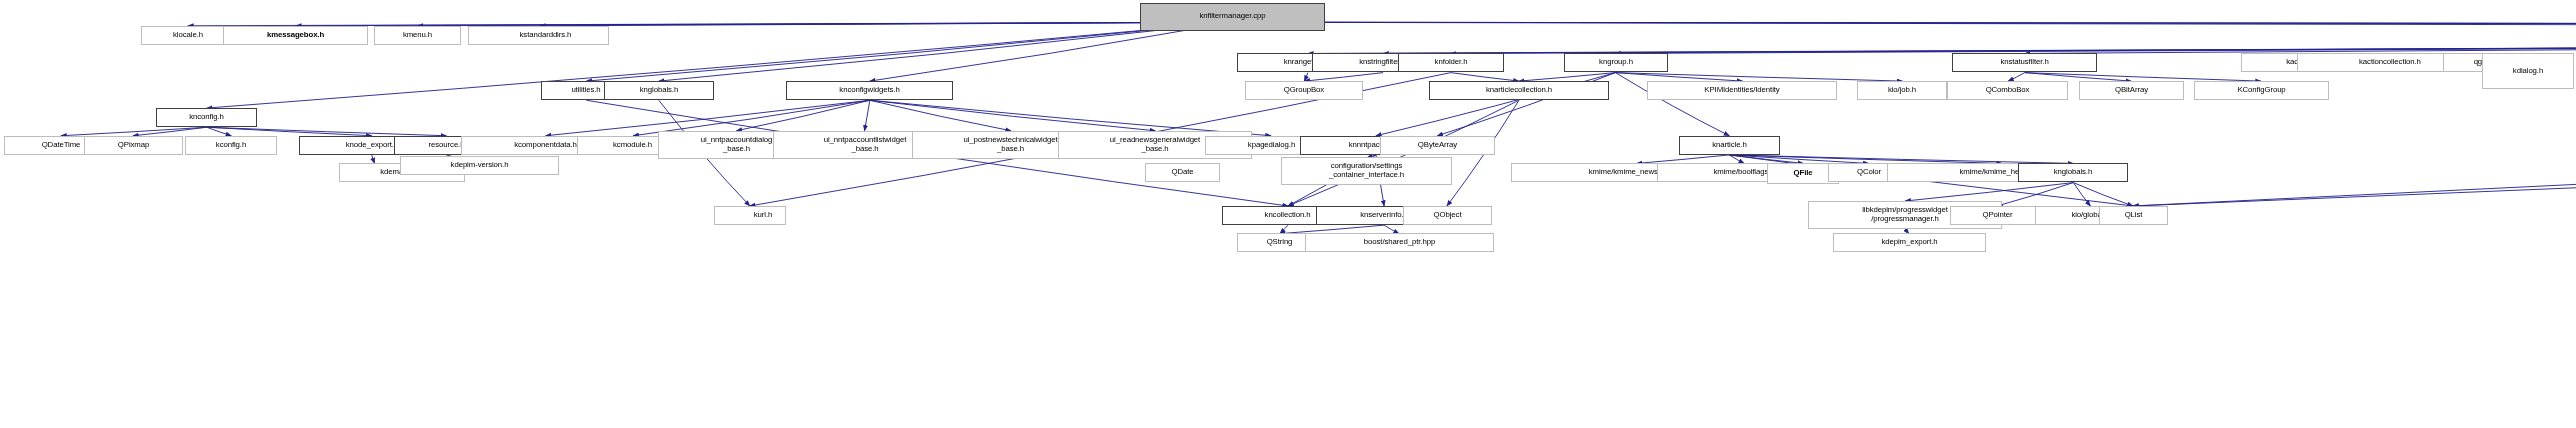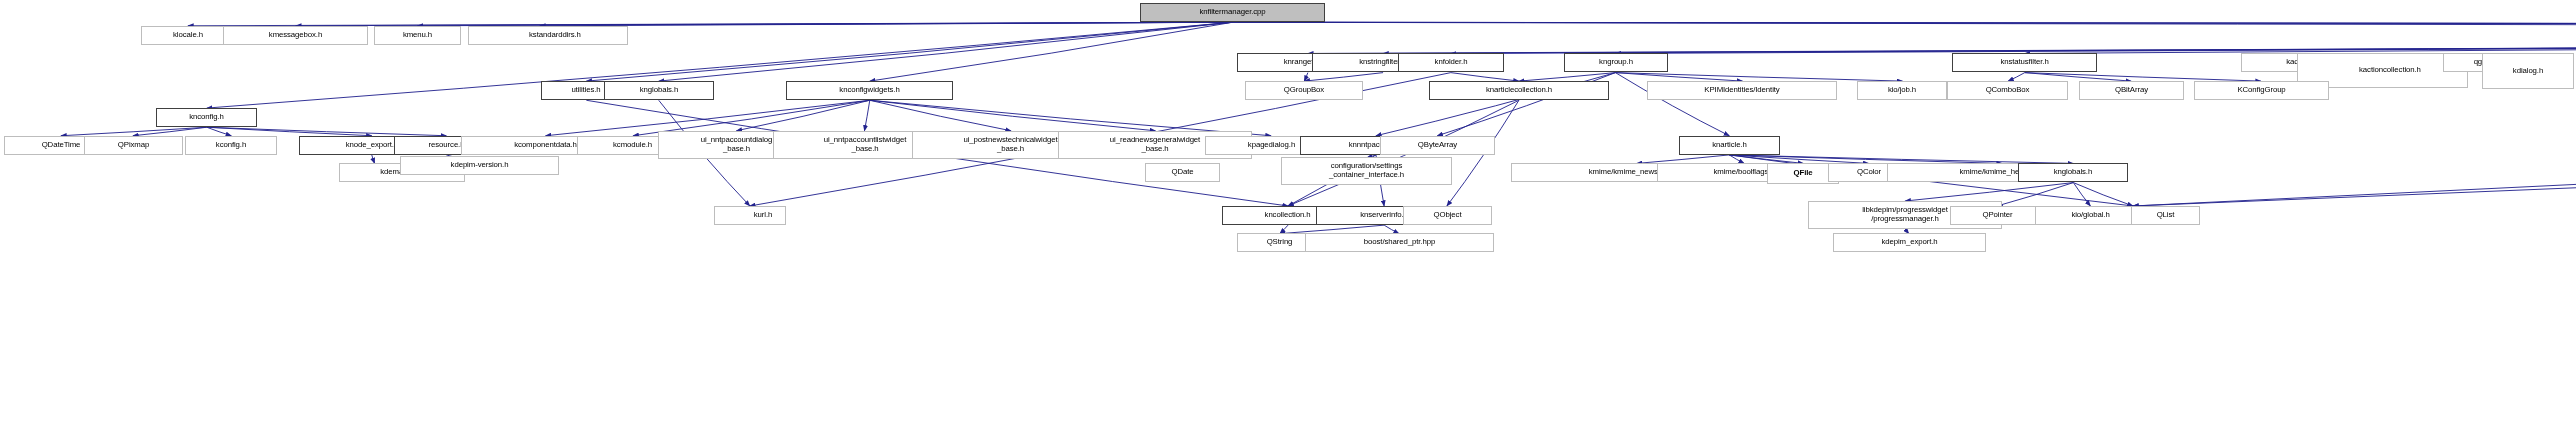--- a/index.html
+++ b/index.html
@@ -123,27 +123,27 @@
       <path d="M1951,317 Q1961.5,323.6 1972,329" fill="none" stroke="#23238e" stroke-width="1.3" marker-end="url(#ar)"></path>
       <path d="M2141,141 Q1978.25,222.95 1815.5,290" fill="none" stroke="#23238e" stroke-width="1.3" marker-end="url(#ar)"></path>
       <path d="M2141,141 Q2090.25,222.95 2039.5,290" fill="none" stroke="#23238e" stroke-width="1.3" marker-end="url(#ar)"></path>
       <path d="M2045,102 Q1551,205.4 1057,290" fill="none" stroke="#23238e" stroke-width="1.3" marker-end="url(#ar)"></path>
       <path d="M928.5,141 Q992.75,222.95 1057,290" fill="none" stroke="#23238e" stroke-width="1.3" marker-end="url(#ar)"></path>
       <path d="M826.5,141 Q1321,222.95 1815.5,290" fill="none" stroke="#23238e" stroke-width="1.3" marker-end="url(#ar)"></path>
       <path d="M7313.5,63 Q5160,187.85000000000002 3006.5,290" fill="none" stroke="#23238e" stroke-width="1.3" marker-end="url(#ar)"></path>
       <path d="M8113,63 Q5559.75,187.85000000000002 3006.5,290" fill="none" stroke="#23238e" stroke-width="1.3" marker-end="url(#ar)"></path>
     </svg>
   <div id="node-layer">
-      <div class="gnode root" style="left: 1140px; top: 2.8px; width: 185px; height: 19px;"><span>knfiltermanager.cpp</span></div>
+      <div class="gnode root" style="left: 1140px; top: 2.8px; width: 185px; height: 28px;"><span>knfiltermanager.cpp</span></div>
       <div class="gnode" style="left: 141px; top: 25.5px; width: 94px; height: 19px; align-items: center;"><span>klocale.h</span></div>
-      <div class="gnode" style="left: 223px; top: 25.5px; width: 145px; height: 19px;"><span>kmessagebox.h</span></div>
+      <div class="gnode" style="left: 223px; top: 25.5px; width: 145px; height: 19px; font-weight: bold;"><span>kmessagebox.h</span></div>
       <div class="gnode" style="left: 374px; top: 25.5px; width: 87px; height: 19px;"><span>kmenu.h</span></div>
-      <div class="gnode" style="left: 468px; top: 25.5px; width: 160px; height: 19px; padding-left: 16px;"><span>kstandarddirs.h</span></div>
+      <div class="gnode" style="left: 468px; top: 25.5px; width: 141px; height: 19px; padding-left: 16px;"><span>kstandarddirs.h</span></div>
       <div class="gnode" style="left: 2241px; top: 53px; width: 140px; height: 19px;"><span>kactionmenu.h</span></div>
-      <div class="gnode" style="left: 2297px; top: 53px; width: 171px; height: 35px; padding-left: 17px;"><span>kactioncollection.h</span></div>
+      <div class="gnode" style="left: 2297px; top: 53px; width: 171px; height: 19px; padding-left: 17px;"><span>kactioncollection.h</span></div>
       <div class="gnode" style="left: 2443px; top: 53px; width: 92px; height: 19px;"><span>qglobal.h</span></div>
       <div class="gnode" style="left: 2482px; top: 53px; width: 92px; height: 36px;"><span>kdialog.h</span></div>
       <div class="gnode strong" style="left: 1237px; top: 53px; width: 141px; height: 19px;"><span>knrangefilter.h</span></div>
       <div class="gnode strong" style="left: 1312px; top: 53px; width: 141px; height: 19px;"><span>knstringfilter.h</span></div>
       <div class="gnode strong" style="left: 1398px; top: 53px; width: 106px; height: 19px;"><span>knfolder.h</span></div>
       <div class="gnode strong" style="left: 1564px; top: 53px; width: 104px; height: 19px;"><span>kngroup.h</span></div>
       <div class="gnode strong" style="left: 1952px; top: 53px; width: 145px; height: 19px;"><span>knstatusfilter.h</span></div>
       <div class="gnode" style="left: 1245px; top: 81px; width: 118px; height: 19px;"><span>QGroupBox</span></div>
       <div class="gnode strong" style="left: 1429px; top: 81px; width: 180px; height: 19px; justify-content: flex-end;"><span>knarticlecollection.h</span></div>
       <div class="gnode" style="left: 1647px; top: 81px; width: 190px; height: 19px;"><span>KPIMIdentities/Identity</span></div>
@@ -186,19 +186,19 @@
       <div class="gnode" style="left: 1887px; top: 163px; width: 230px; height: 19px;"><span>kmime/kmime_headers.h</span></div>
       <div class="gnode strong" style="left: 2018px; top: 163px; width: 110px; height: 19px;"><span>knglobals.h</span></div>
       <div class="gnode" style="left: 714px; top: 206px; width: 72px; height: 19px; padding-left: 28px;"><span>kurl.h</span></div>
       <div class="gnode strong" style="left: 1222px; top: 206px; width: 131px; height: 19px;"><span>kncollection.h</span></div>
       <div class="gnode strong" style="left: 1316px; top: 206px; width: 136px; height: 19px;"><span>knserverinfo.h</span></div>
       <div class="gnode" style="left: 1403px; top: 206px; width: 89px; height: 19px;"><span>QObject</span></div>
       <div class="gnode" style="left: 1808px; top: 201px; width: 194px; height: 28px;"><span>libkdepim/progresswidget
 /progressmanager.h</span></div>
       <div class="gnode" style="left: 1950px; top: 206px; width: 95px; height: 19px;"><span>QPointer</span></div>
       <div class="gnode" style="left: 2035px; top: 206px; width: 111px; height: 19px;"><span>kio/global.h</span></div>
-      <div class="gnode" style="left: 2099px; top: 206px; width: 69px; height: 19px; margin-left: 32px;"><span>QList</span></div>
+      <div class="gnode" style="left: 2099px; top: 206px; width: 69px; height: 19px;"><span>QList</span></div>
       <div class="gnode" style="left: 1237px; top: 233px; width: 85px; height: 19px;"><span>QString</span></div>
       <div class="gnode" style="left: 1305px; top: 233px; width: 189px; height: 19px;"><span>boost/shared_ptr.hpp</span></div>
       <div class="gnode" style="left: 1833px; top: 233px; width: 153px; height: 19px;"><span>kdepim_export.h</span></div>
     </div>
 </div>
 
 
 </body></html>

